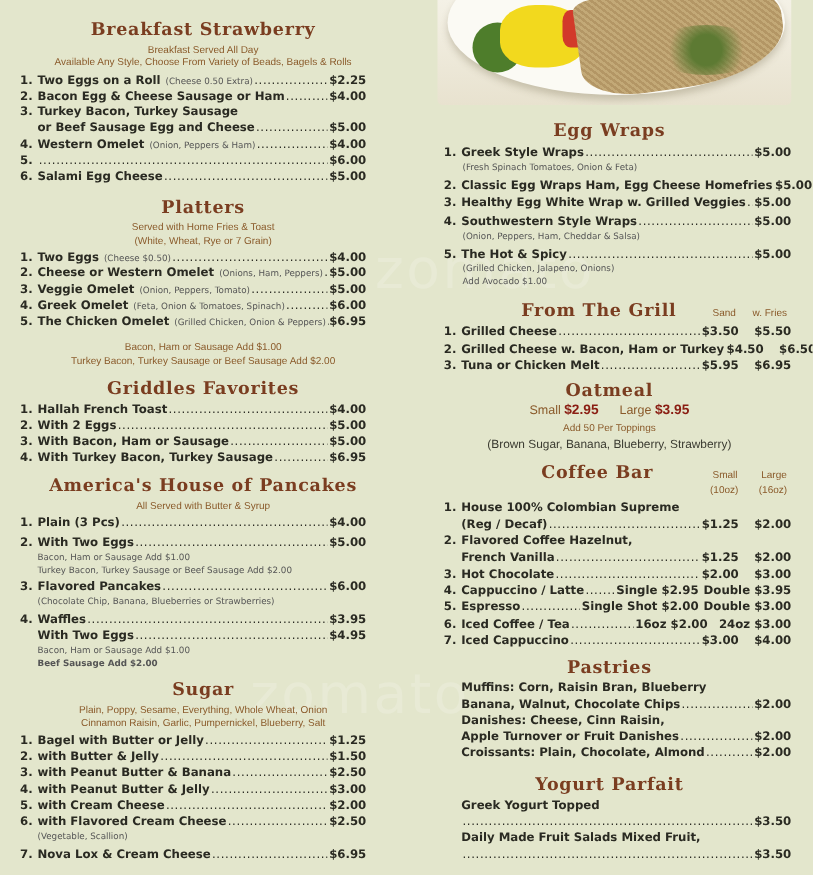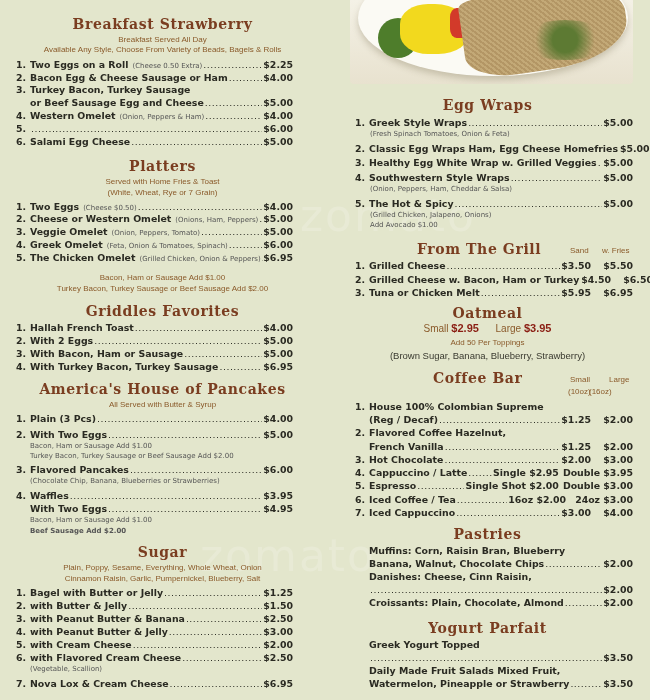--- a/index.html
+++ b/index.html
@@ -375,21 +375,21 @@
     <span>Large</span>
     <span class="bold-red">$3.95</span>
   </div>
   <div class="sub" style="left:0;width:325px;top:338px;">Add 50 Per Toppings</div>
   <div class="sub" style="left:0;width:325px;top:350px;font-size:9.5px;color:#3a3a30;">(Brown Sugar, Banana, Blueberry, Strawberry)</div>
 
   <div class="sec-title" style="left:108px;top:370px;">Coffee Bar</div>
   <div class="sub" style="left:245px;top:375px;">Small</div>
   <div class="sub" style="left:284px;top:375px;">Large</div>
   <div class="sub" style="left:243px;top:387px;">(10oz)</div>
-  <div class="sub" style="left:264px;top:387px;">(16oz)</div>
+  <div class="sub" style="left:282px;top:387px;">(16oz)</div>
 
   <div class="row" style="left:30px;width:278px;top:401px;">
     <span class="num">1.</span>
     <span class="nm">House 100% Colombian Supreme</span>
   </div>
   <div class="row" style="left:30px;width:278px;top:414px;">
     <span class="num"></span>
     <span class="nm">(Reg / Decaf)</span>
     <span class="dots"></span>
     <span class="pr">$1.25</span>
@@ -448,20 +448,21 @@
   </div>
   <div class="row" style="left:44px;width:264px;top:558px;">
     <span class="nm">Banana, Walnut, Chocolate Chips</span>
     <span class="dots"></span>
     <span class="pr">$2.00</span>
   </div>
   <div class="row" style="left:44px;width:264px;top:571px;">
     <span class="nm">Danishes: Cheese, Cinn Raisin,</span>
   </div>
   <div class="row" style="left:44px;width:264px;top:584px;">
+    <span class="nm">Apple Turnover or Fruit Danishes</span>
     <span class="dots"></span>
     <span class="pr">$2.00</span>
   </div>
   <div class="row" style="left:44px;width:264px;top:597px;">
     <span class="nm">Croissants: Plain, Chocolate, Almond</span>
     <span class="dots"></span>
     <span class="pr">$2.00</span>
   </div>
 
   <div class="sec-title" style="left:0;width:325px;top:620px;">Yogurt Parfait</div>
@@ -469,17 +470,16 @@
     <span class="nm">Greek Yogurt Topped</span>
   </div>
   <div class="row" style="left:44px;width:264px;top:652px;">
     <span class="dots"></span>
     <span class="pr">$3.50</span>
   </div>
   <div class="row" style="left:44px;width:264px;top:665px;">
     <span class="nm">Daily Made Fruit Salads Mixed Fruit,</span>
   </div>
   <div class="row" style="left:44px;width:264px;top:678px;">
-    <span class="nm">Watermelon, Pineapple or Strawberry</span>
     <span class="dots"></span>
     <span class="pr">$3.50</span>
   </div>
 </div>
 
 </body></html>

